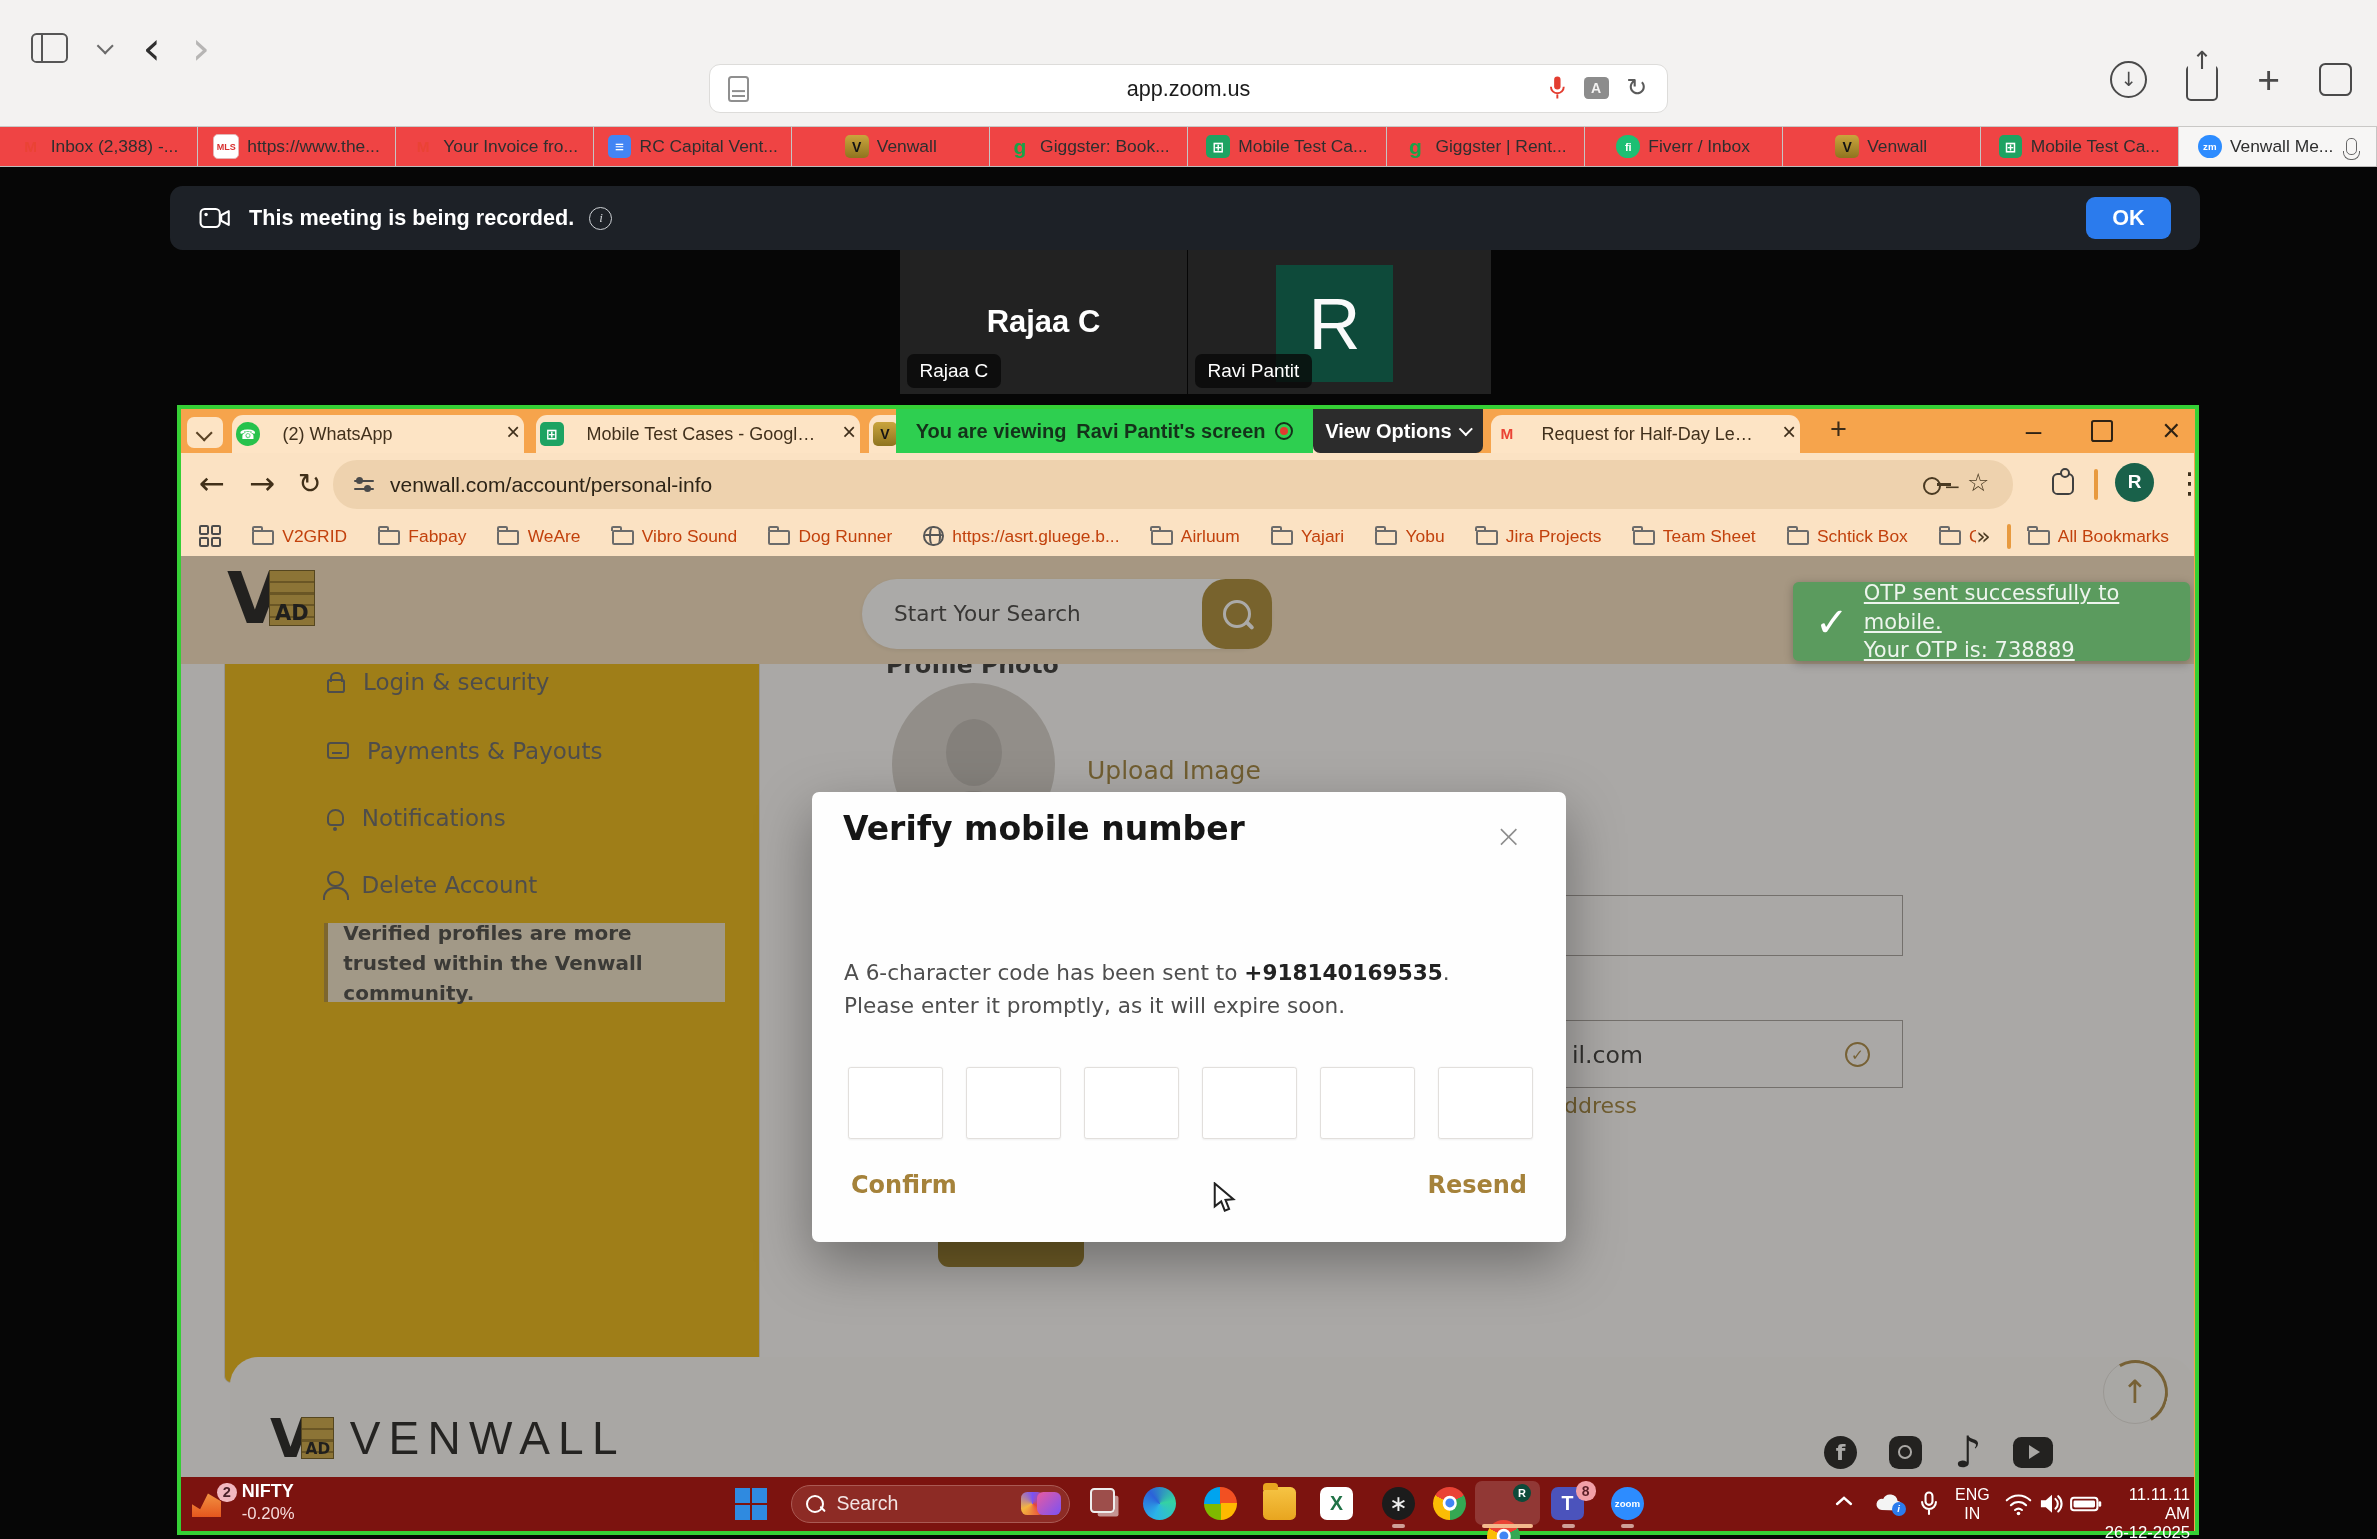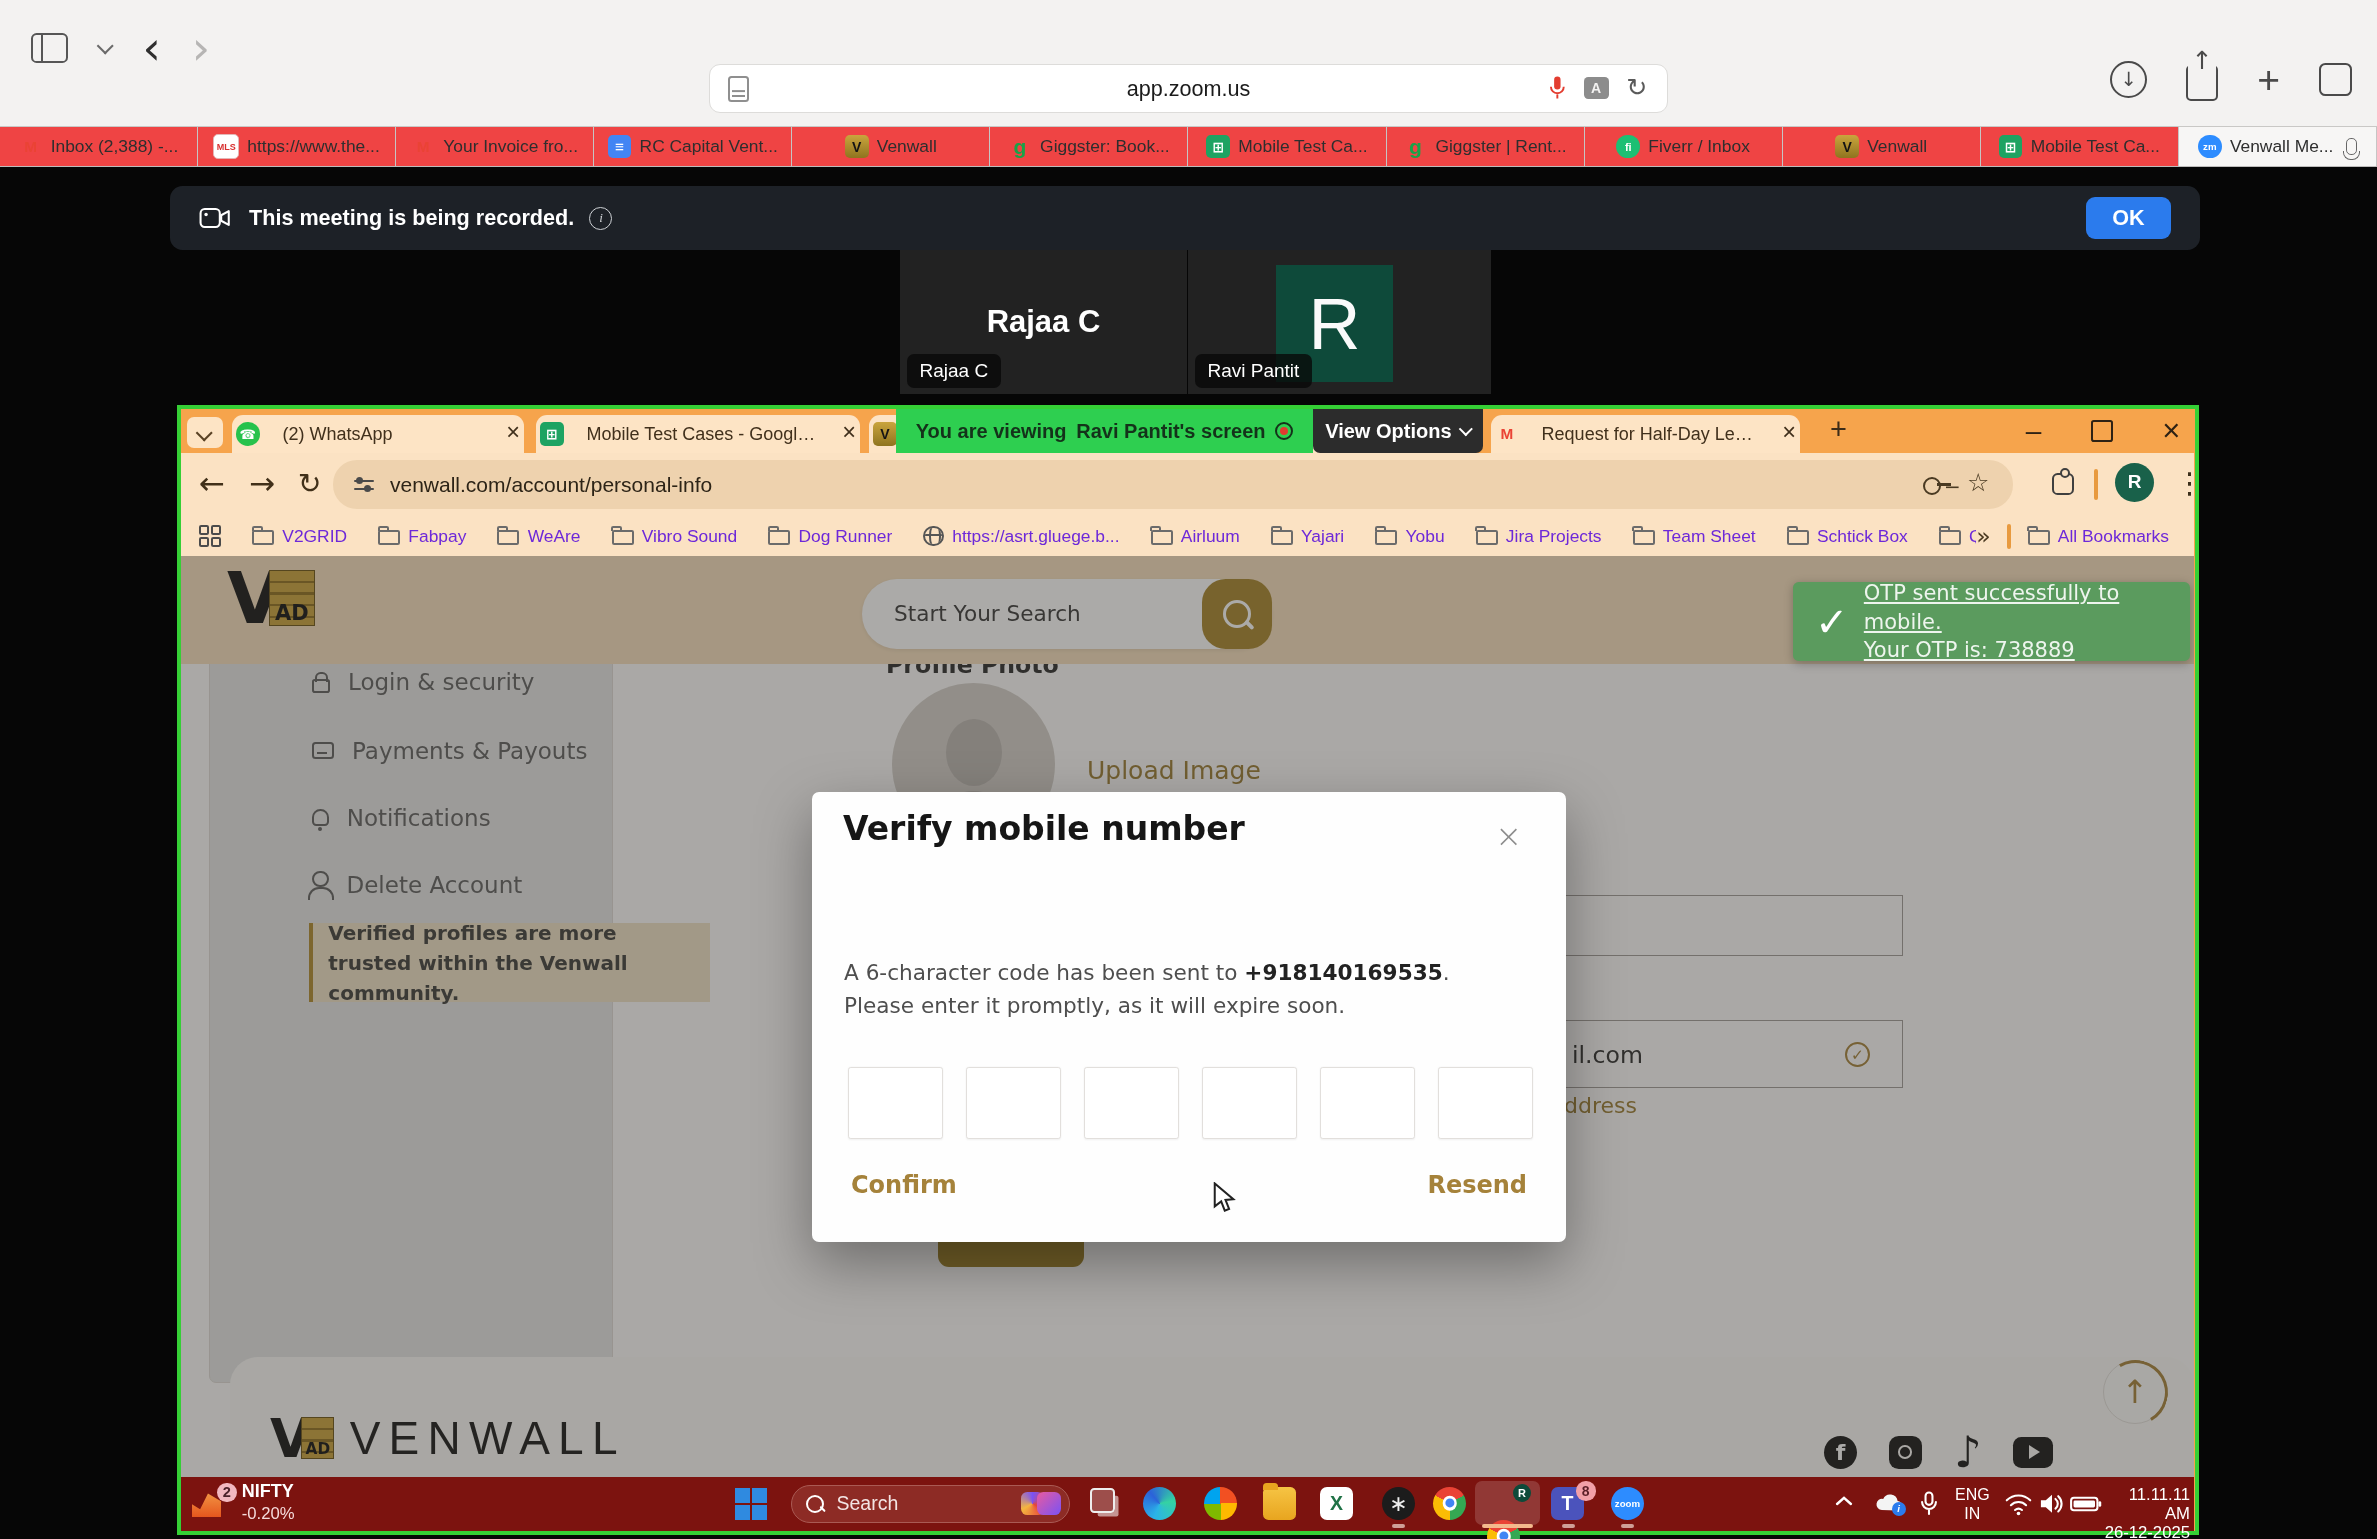--- a/index.html
+++ b/index.html
@@ -110,21 +110,21 @@
   .ico-star{position:absolute;right:23.6px;top:8.3px;font-size:25px;color:#4a3a22;}
   .ico-star::after{content:"\2606";font-family:"DejaVu Sans",sans-serif;}
   .ico-ext{position:absolute;left:1871px;top:19.5px;width:22px;height:22px;border:2.4px solid #3f3f3f;border-radius:5.6px;box-sizing:border-box;}
   .ico-ext::before{content:'';position:absolute;top:-7px;left:5.6px;width:6.3px;height:6.3px;background:#fbe2c3;border:2.4px solid #3f3f3f;border-radius:50%;}
   .odiv{position:absolute;width:3.5px;height:31px;background:#e89a3f;border-radius:2.1px;}
   .odiv-1{left:1913px;top:16px;}
   .c-avatar{position:absolute;left:1934px;top:9.7px;width:39px;height:39px;border-radius:50%;background:#19614a;color:#fff;font-size:19px;font-weight:700;display:flex;align-items:center;justify-content:center;}
   .ico-dots{position:absolute;left:1994px;top:12.5px;font-size:29px;color:#3c2f1b;}
   .ico-dots::after{content:"\22EE";font-family:"DejaVu Sans",sans-serif;}
 
-  .c-bookmarks{position:absolute;left:0;top:107px;width:2013px;height:40px;background:#fbe2c3;display:flex;align-items:center;font-size:17.4px;color:#6d28d9;}
+  .c-bookmarks{position:absolute;left:0;top:107px;width:2013px;height:40px;background:#fbe2c3;display:flex;align-items:center;font-size:17.4px;color:#c2410c;}
   .ico-grid{margin-left:18px;width:22px;height:22px;display:grid;grid-template-columns:1fr 1fr;gap:2.8px;flex:none;}
   .ico-grid span{border:2.1px solid #4b4b4b;border-radius:2.1px;}
   .bm-list{display:flex;gap:31px;margin-left:31px;align-items:center;overflow:hidden;flex:1;min-width:0;}
   .bm{display:inline-flex;align-items:center;gap:8.3px;white-space:nowrap;}
   .ico-folder{width:18px;height:11.8px;border:2.1px solid #6b6b6b;border-radius:2.1px;position:relative;flex:none;margin-top:2.8px;}
   .ico-folder::before{content:'';position:absolute;top:-5.6px;left:-2.1px;width:7px;height:2.8px;border:2.1px solid #6b6b6b;border-bottom:0;border-radius:2.1px 2.1px 0 0;}
   .ico-globe{width:16.7px;height:16.7px;border:2.1px solid #555;border-radius:50%;position:relative;overflow:hidden;flex:none;}
   .ico-globe::before{content:'';position:absolute;left:-2.8px;right:-2.8px;top:6.3px;border-top:2.1px solid #555;}
   .ico-globe::after{content:'';position:absolute;top:-4.2px;bottom:-4.2px;left:3.5px;width:8.3px;border:2.1px solid #555;border-radius:50%;}
   .bm-right{display:flex;align-items:center;gap:16.7px;margin-right:25px;flex:none;}
@@ -142,21 +142,21 @@
   .search-pill .ph{position:absolute;left:32px;top:22px;font-size:21.6px;color:#3a3a3a;}
   .search-btn{position:absolute;right:0;top:0;width:70px;height:70px;background:#a8862c;border-radius:23.6px;display:flex;align-items:center;justify-content:center;}
   .mag{width:22px;height:22px;border:3.1px solid #fff;border-radius:50%;position:relative;}
   .mag::after{content:'';position:absolute;left:18px;top:19.5px;width:11px;height:3.5px;background:#fff;transform:rotate(45deg);border-radius:2.1px;}
 
   .toast{position:absolute;left:1612px;top:26.4px;width:397px;height:79px;background:#5b9b5e;border-radius:5.6px;color:#eef5ee;z-index:6;display:flex;align-items:center;box-shadow:0 2.8px 9.7px rgba(0,0,0,.25);}
   .toast .chk{font-size:40px;margin-left:22px;color:#fff;}
   .toast .chk::after{content:"\2713";}
   .toast .lines{margin-left:15.3px;font-size:21px;line-height:28.5px;text-decoration:underline;}
 
-  .sidebar-card{position:absolute;left:28px;top:90px;width:404px;height:737px;background:#e5e5e5;border:0.7px solid #dedad6;border-radius:7px;z-index:1;box-sizing:border-box;}
+  .sidebar-card{position:absolute;left:43px;top:90px;width:536px;height:737px;background:#eab308;border:0.7px solid #dedad6;border-radius:7px;z-index:1;box-sizing:border-box;}
   .sb-item{position:absolute;left:102px;display:flex;gap:18px;align-items:center;font-size:23px;color:#5f5f5f;height:31px;}
   .sb-item:nth-of-type(1){top:19.5px;}
   .sb-item:nth-of-type(2){top:88px;}
   .sb-item:nth-of-type(3){top:155px;}
   .sb-item:nth-of-type(4){top:222px;}
   .i-lock{width:18px;height:14px;border:2.1px solid #5f5f5f;border-radius:2.8px;position:relative;margin-top:8.3px;flex:none;box-sizing:border-box;}
   .i-lock::before{content:'';position:absolute;left:1.4px;top:-9px;width:8.3px;height:7.6px;border:2.1px solid #5f5f5f;border-bottom:0;border-radius:5.6px 5.6px 0 0;}
   .i-card{width:22px;height:16.7px;border:2.1px solid #5f5f5f;border-radius:3.5px;position:relative;flex:none;box-sizing:border-box;}
   .i-card::after{content:'';position:absolute;left:2.8px;bottom:2.8px;width:10.4px;border-top:2.1px dashed #5f5f5f;}
   .i-bell{width:16.7px;height:16.7px;border:2.1px solid #5f5f5f;border-radius:50% 50% 4.2px 4.2px;position:relative;flex:none;box-sizing:border-box;}

